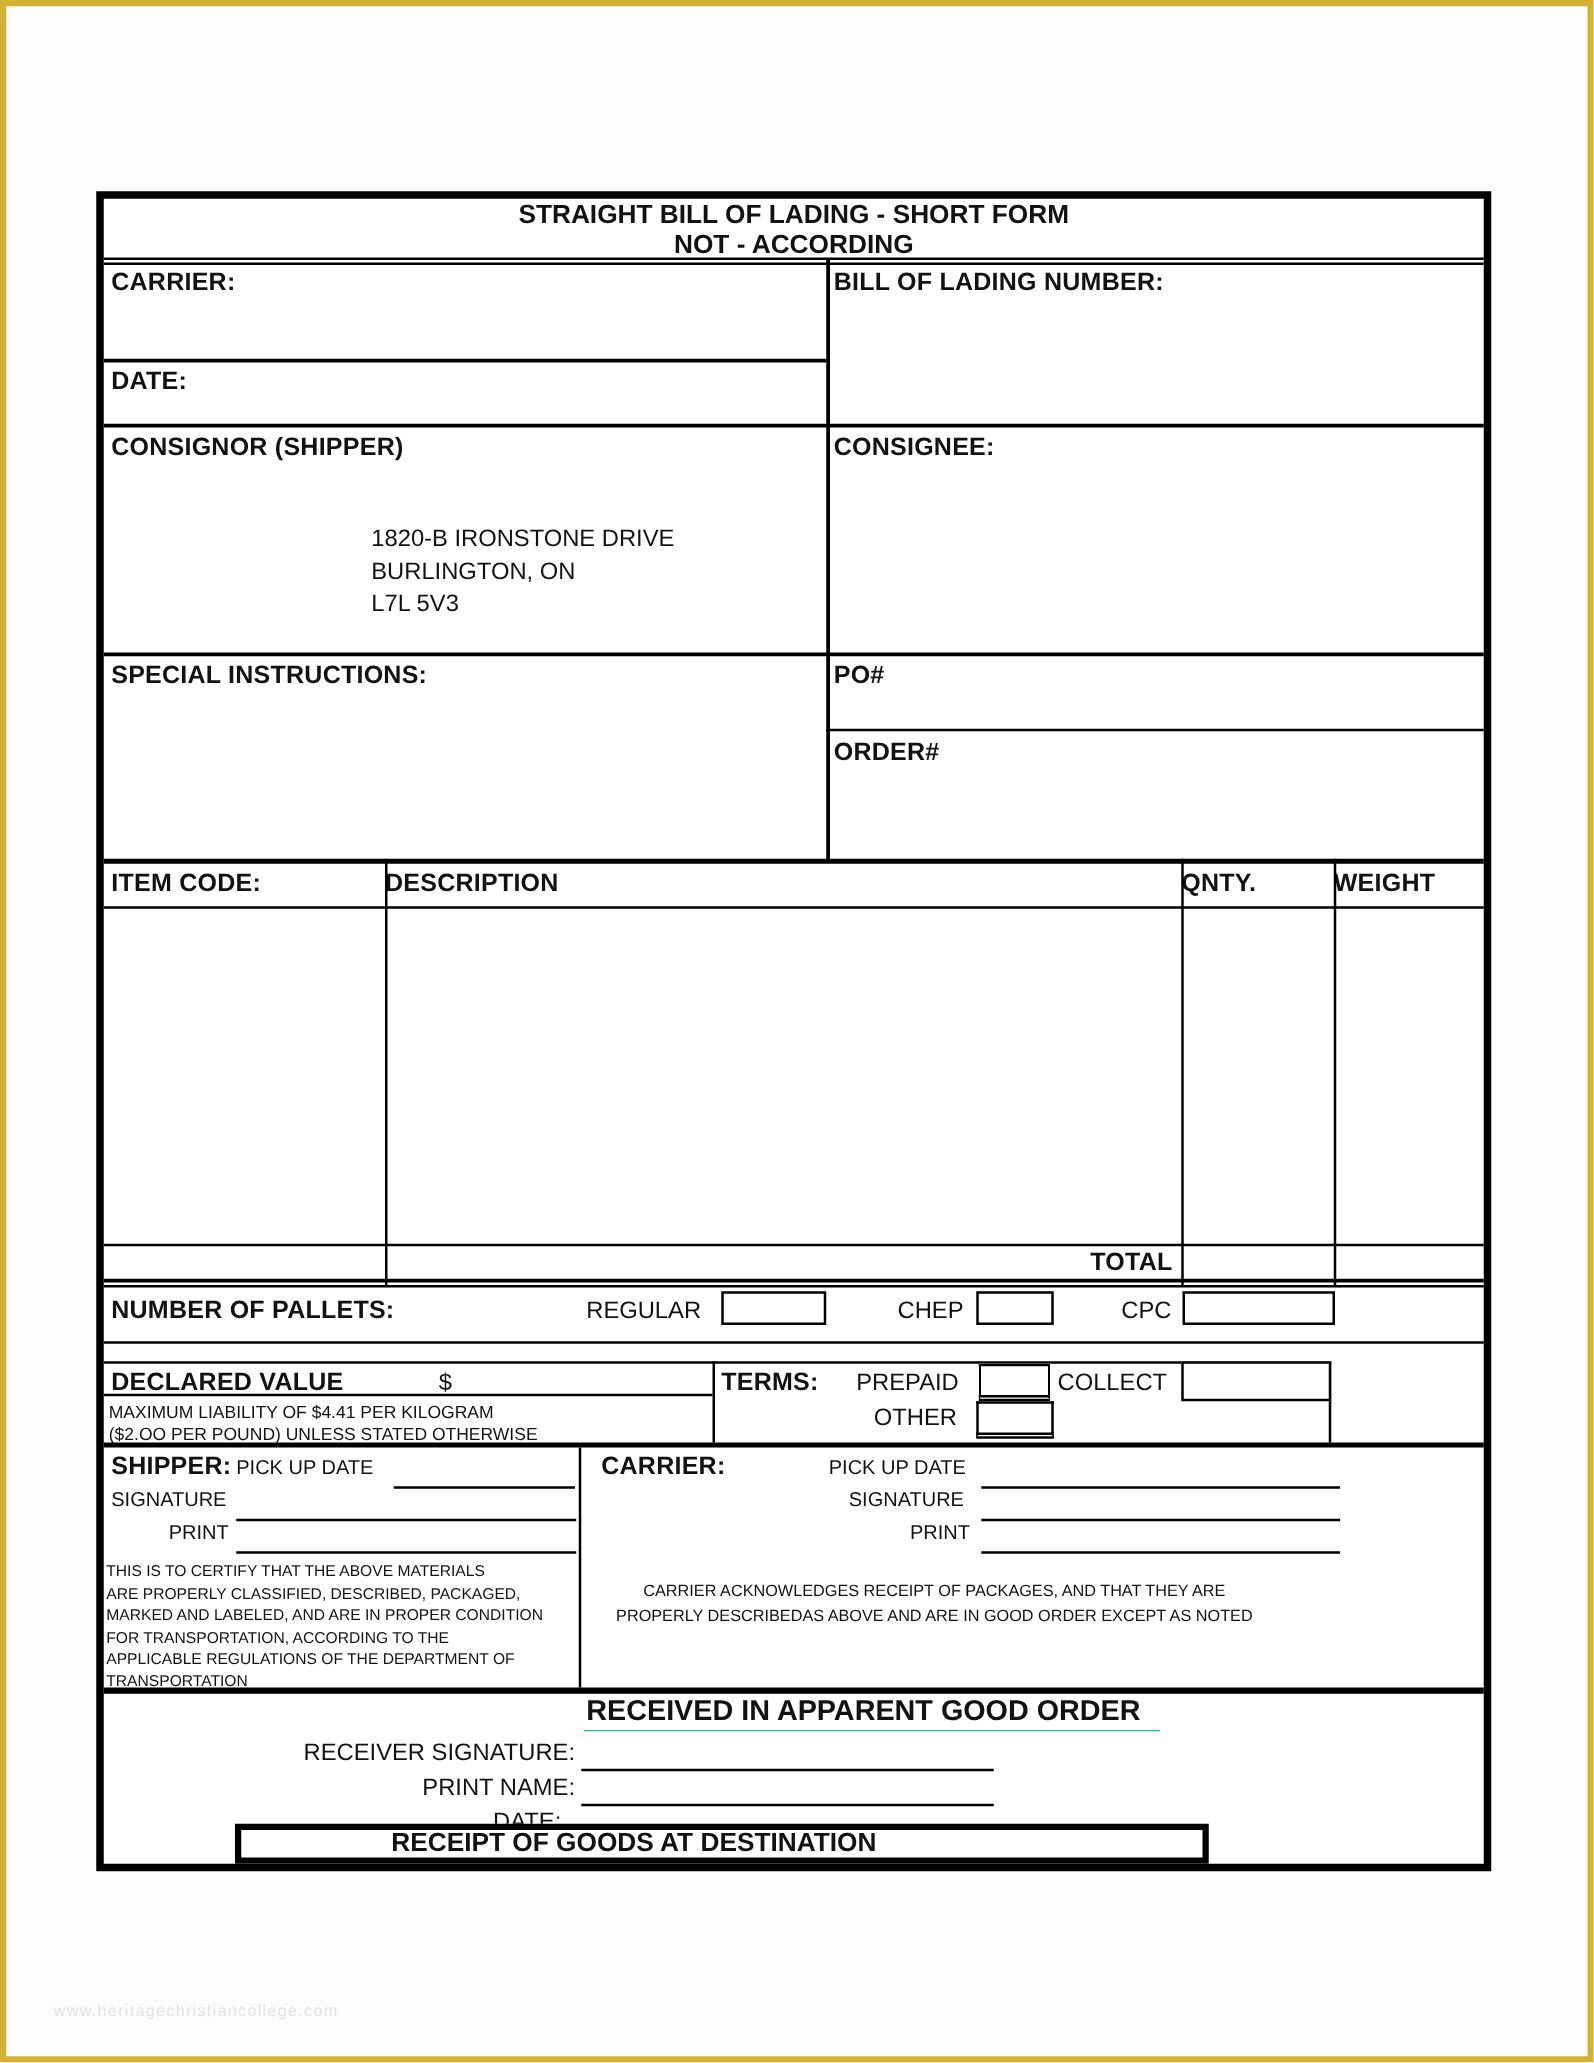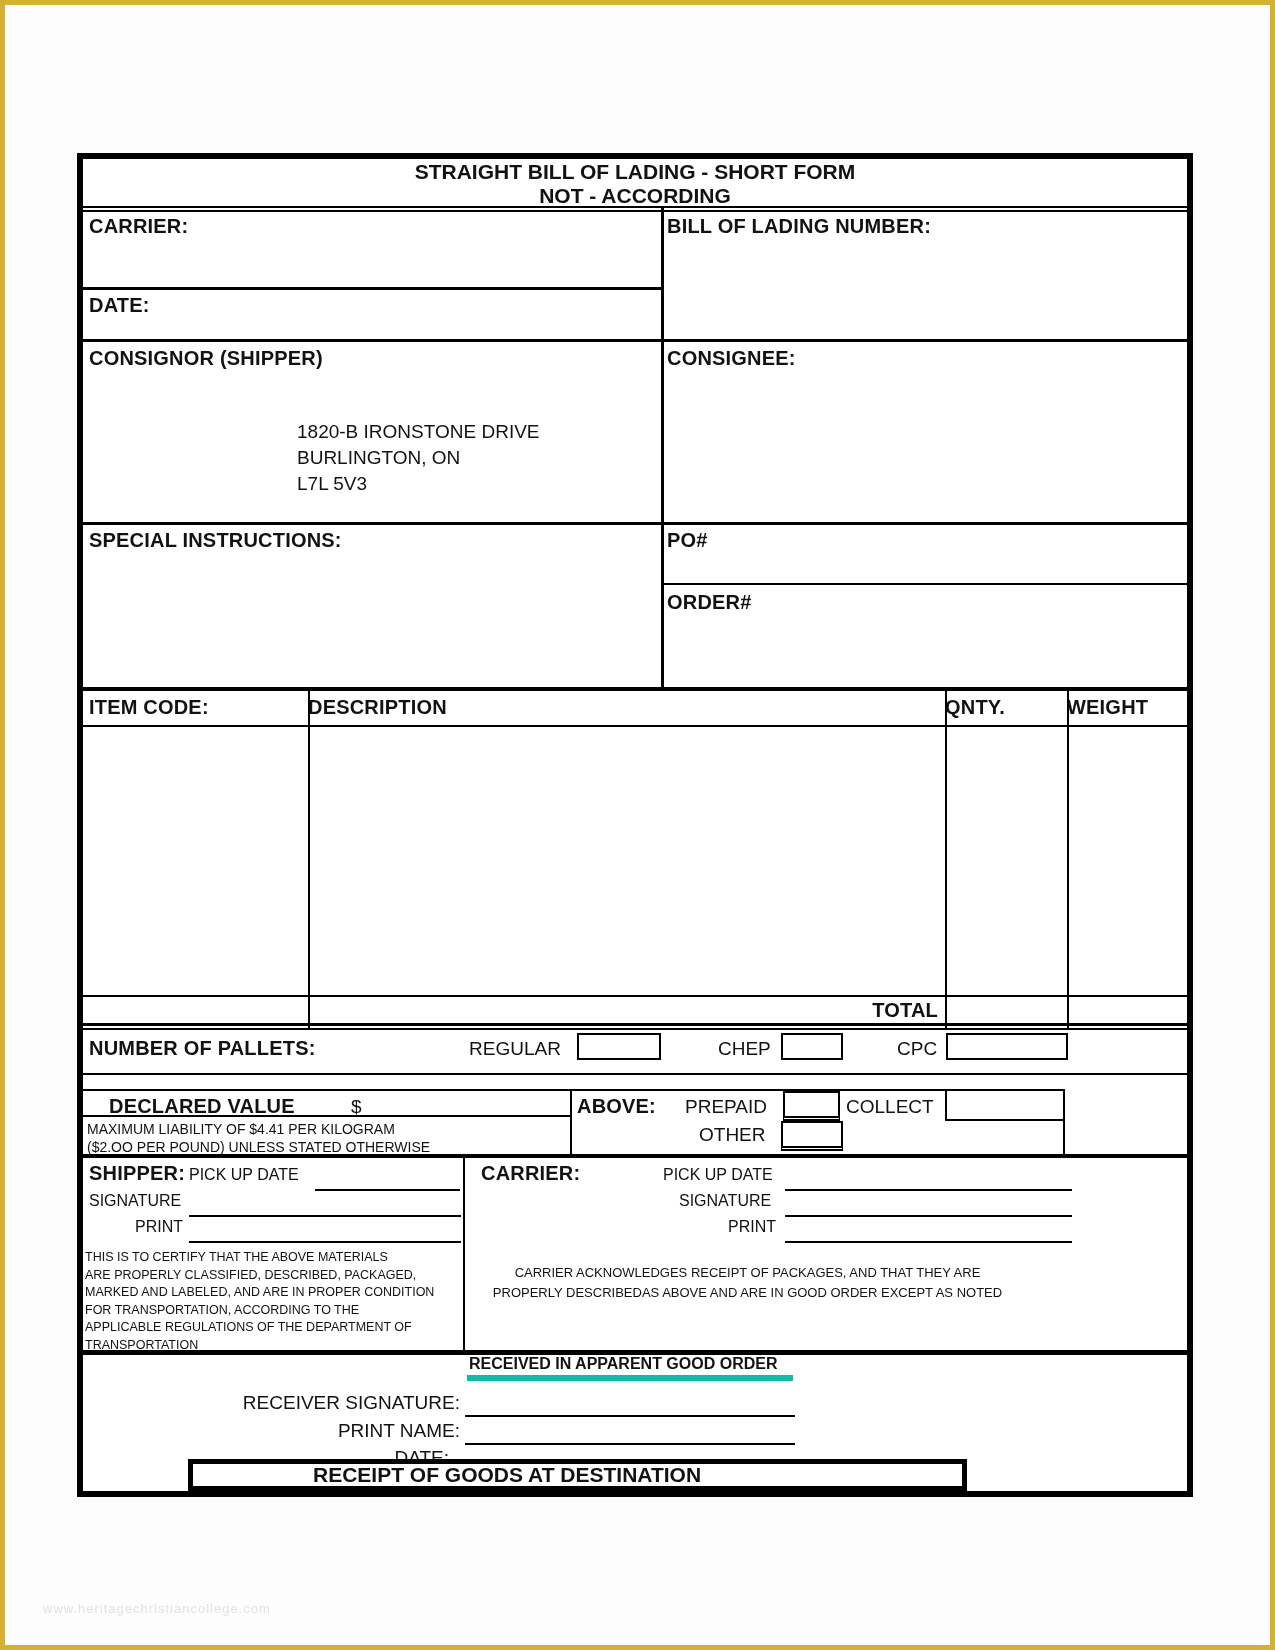--- a/index.html
+++ b/index.html
@@ -26,22 +26,22 @@
   .txt{position:absolute;font-size:19px;white-space:nowrap;}
   .small{position:absolute;font-size:12.5px;white-space:nowrap;}
   .ctr{text-align:left;}
   .rt{text-align:right;}
   .box{position:absolute;box-sizing:border-box;border:2px solid #000;background:#fff;}
   .box.dbl{border-bottom:5px double #000;}
   .uline{position:absolute;height:0;border-bottom:2px solid #000;}
   .title-wrap{position:absolute;left:0;top:0;width:1104px;text-align:center;}
   .title-line{font-weight:bold;font-size:21px;line-height:23px;margin-top:1px;}
   .recv-title{
-    position:absolute;font-weight:bold;font-size:16px;white-space:nowrap;
-    border-bottom:6px solid #14b8a6;padding:0 16px 2px 2px;
+    position:absolute;font-weight:bold;font-size:23px;white-space:nowrap;
+    border-bottom:1px solid #14b8a6;padding:0 16px 2px 2px;
   }
   .receipt-box{
     position:absolute;box-sizing:border-box;border:5px solid #000;background:#fff;
     font-weight:bold;font-size:21px;line-height:22px;padding-left:120px;
     display:flex;align-items:center;white-space:nowrap;
   }
   .watermark{
     position:absolute;left:38px;top:1596px;
     font-size:13px;color:#e2e2e2;letter-spacing:1px;white-space:nowrap;
   }
@@ -120,28 +120,28 @@
     <div class="box" style="left:494px;top:874px;width:84px;height:27px;"></div>
     <span class="txt" style="left:635px;top:879px;">CHEP</span>
     <div class="box" style="left:698px;top:874px;width:62px;height:27px;"></div>
     <span class="txt" style="left:814px;top:879px;">CPC</span>
     <div class="box" style="left:863px;top:874px;width:122px;height:27px;"></div>
     <div class="hl" style="left:0;top:914px;width:1104px;height:2px;"></div>
 
     <div class="hl" style="left:0;top:930px;width:982px;height:2px;"></div>
     <div class="vl" style="left:487px;top:930px;width:2px;height:65px;"></div>
     <div class="vl" style="left:980px;top:930px;width:2px;height:65px;"></div>
-    <span class="lbl" style="left:6px;top:936px;margin-left:20px;">DECLARED VALUE</span>
+    <span class="lbl" style="left:6px;top:936px;">DECLARED VALUE</span>
     <span class="txt" style="left:268px;top:937px;">$</span>
     <div style="position:absolute;left:285px;top:934px;width:195px;height:22px;"></div>
     <div class="hl" style="left:0;top:956px;width:487px;height:2px;"></div>
     <span class="small" style="left:4px;top:962px;font-size:14px;">MAXIMUM LIABILITY OF $4.41 PER KILOGRAM</span>
     <span class="small" style="left:4px;top:980px;font-size:14px;">($2.OO PER POUND) UNLESS STATED OTHERWISE</span>
 
-    <span class="lbl" style="left:494px;top:936px;">ABOVE:</span>
+    <span class="lbl" style="left:494px;top:936px;">TERMS:</span>
     <span class="txt" style="left:602px;top:937px;">PREPAID</span>
     <div class="box dbl" style="left:700px;top:932px;width:57px;height:30px;"></div>
     <span class="txt" style="left:763px;top:937px;">COLLECT</span>
     <div class="box" style="left:862px;top:930px;width:120px;height:32px;"></div>
     <span class="txt" style="left:616px;top:965px;">OTHER</span>
     <div class="box dbl" style="left:698px;top:962px;width:62px;height:30px;"></div>
 
     <div class="hl" style="left:0;top:995px;width:1104px;height:4px;"></div>
 
     <span class="lbl" style="left:6px;top:1003px;">SHIPPER:</span>

